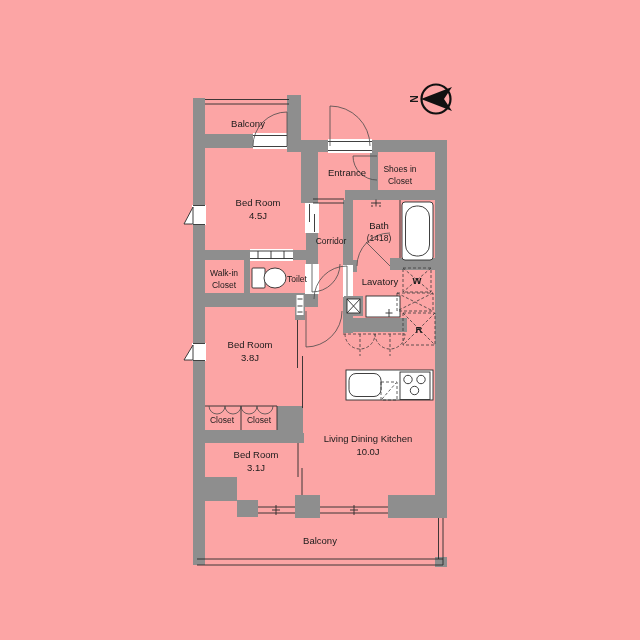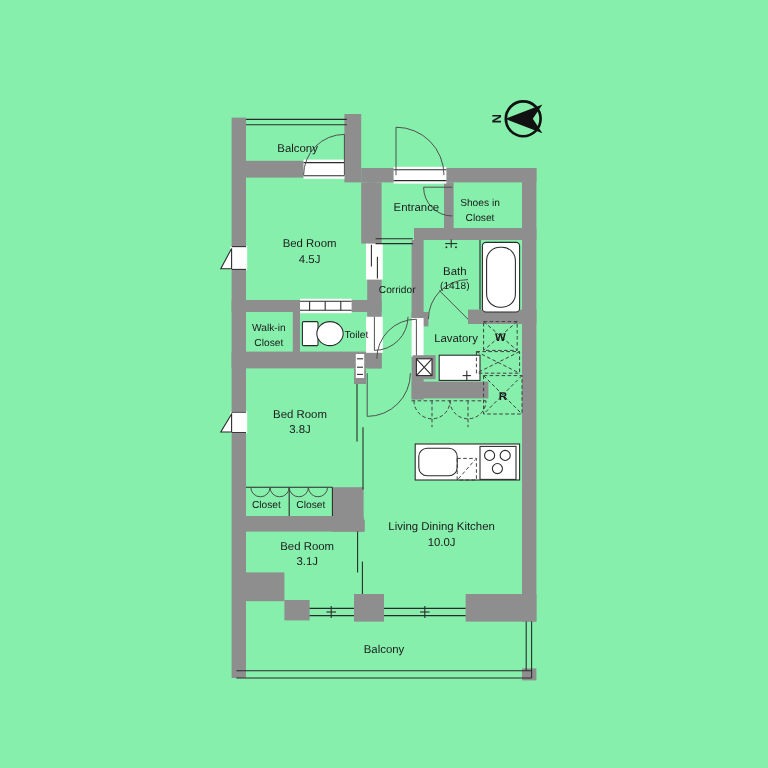--- a/index.html
+++ b/index.html
@@ -1,16 +1,16 @@
 <!DOCTYPE html>
 <html><head>
 <meta charset="utf-8">
 <style>
   html,body{margin:0;padding:0;background:#ffffff;}
-  #stage{position:relative;width:640px;height:640px;background:#86efac;overflow:hidden;}
+  #stage{position:relative;width:640px;height:640px;background:#fca5a5;overflow:hidden;}
   svg{position:absolute;left:0;top:0;}
   text{font-family:"Liberation Sans", sans-serif;fill:#1a1a1a;}
   .room-label{font-size:9.5px;text-anchor:middle;}
   .small-label{font-size:8.5px;text-anchor:middle;}
   .appl-label{font-size:9.5px;font-weight:bold;text-anchor:middle;}
   .north-label{font-size:10.5px;font-weight:bold;text-anchor:middle;}
   .wall{fill:#8e8e8e;stroke:none;}
   .whitegap{fill:#ffffff;stroke:none;}
   .thin{stroke:#2a2a2a;stroke-width:0.9;fill:none;}
   .fixture{stroke:#2a2a2a;stroke-width:0.9;fill:#ffffff;}

